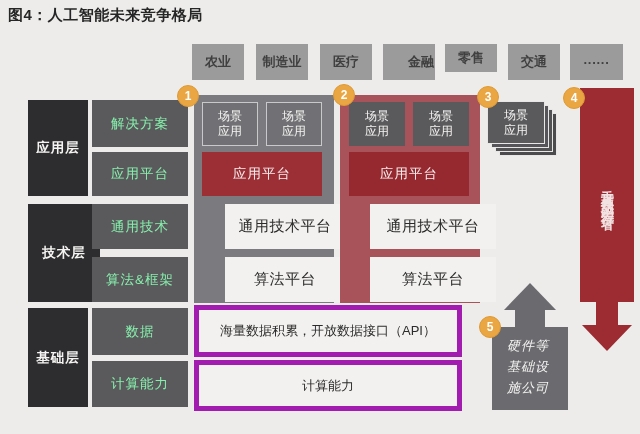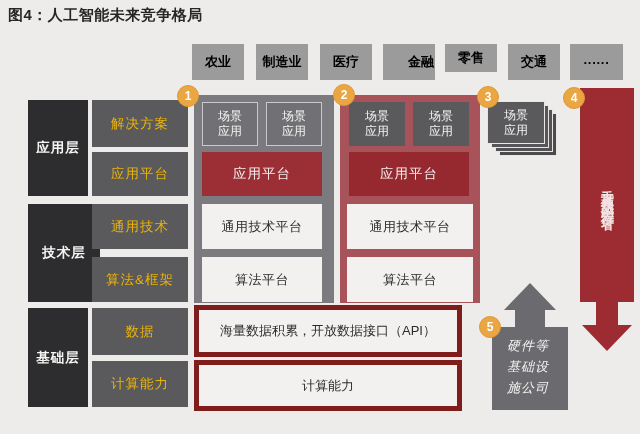--- a/index.html
+++ b/index.html
@@ -1,32 +1,32 @@
 <!DOCTYPE html>
 <html><head>
 <meta charset="utf-8">
 <style>
   html,body{margin:0;padding:0;}
   body{font-family:"Liberation Sans","DejaVu Sans",sans-serif;}
   .stage{position:relative;width:640px;height:434px;background:#edecea;overflow:hidden;}
   .abs{position:absolute;box-sizing:border-box;}
   .cc{display:flex;align-items:center;justify-content:center;text-align:center;}
   .title{font-size:15px;font-weight:bold;color:#262626;letter-spacing:0.5px;}
-  .ind{background:#9c9b9c;color:#000000;font-size:13px;font-weight:bold;}
+  .ind{background:#9c9b9c;color:#404040;font-size:13px;font-weight:bold;}
   .layerbox{background:#2d2c2e;color:#f5f4f2;font-size:13.5px;font-weight:bold;letter-spacing:1px;}
-  .lblbox{background:#5a595c;color:#eab308;font-size:13.5px;letter-spacing:1px;}
+  .lblbox{background:#5a595c;color:#86efac;font-size:13.5px;letter-spacing:1px;}
   .panel-gray{background:#7b7a7e;}
   .panel-red{background:#a8535a;}
   .scen1{background:#717074;border:1px solid #c9c8ca;color:#f5f4f2;font-size:12px;line-height:1.25;}
   .scen2{background:#5a595c;color:#f5f4f2;font-size:12px;line-height:1.25;}
   .scen-inner{display:inline-block;width:2em;}
   .redbox{background:#9c2f35;color:#f7eded;font-size:13.5px;letter-spacing:1px;}
   .redbox2{background:#95292f;color:#f7eded;font-size:13.5px;letter-spacing:1px;}
-  .whitebox{background:#f2f1ef;color:#2c2c2c;font-size:13px;letter-spacing:0.5px;}
-  .spanrow{background:#f2f1ef;border:5px solid #7f1d1d;color:#2c2c2c;font-size:13px;}
+  .whitebox{background:#f2f1ef;color:#2c2c2c;font-size:15px;letter-spacing:0.5px;margin-left:23px;}
+  .spanrow{background:#f2f1ef;border:5px solid #a21caf;color:#2c2c2c;font-size:13px;}
   .stacklayer{border:1px solid #e8e7e5;}
   .badge{width:22px;height:22px;border-radius:50%;background:#e9a642;border:1px solid #df9a33;color:#fff;font-size:12px;font-weight:bold;z-index:9;}
   .varrow-body{background:#9c2b32;z-index:2;}
   .varrow-text{writing-mode:vertical-rl;color:#f3e2e2;font-size:13px;letter-spacing:4px;font-weight:bold;margin:0 auto;}
   .tri-down{width:0;height:0;border-left:25px solid transparent;border-right:25px solid transparent;border-top:26px solid #9c2b32;}
   .tri-up{width:0;height:0;border-left:26px solid transparent;border-right:26px solid transparent;border-bottom:27px solid #6b6a6e;}
   .grayfill{background:#6b6a6e;}
   .hwbox{background:#6b6a6e;color:#f5f4f2;font-size:13px;line-height:1.6;letter-spacing:1px;}
   .hw-inner{display:inline-block;width:45px;text-align:left;}
 </style>

